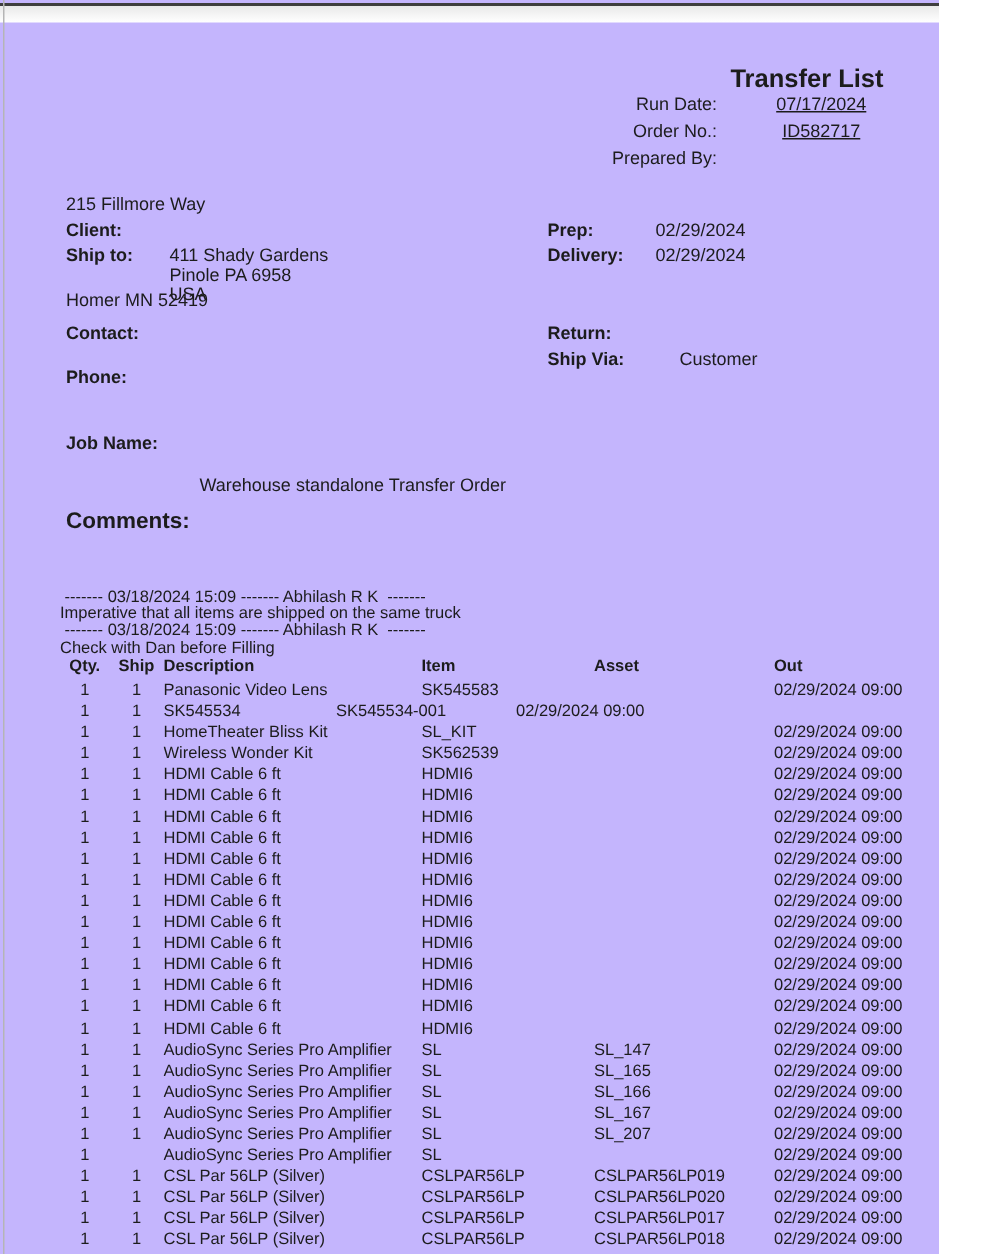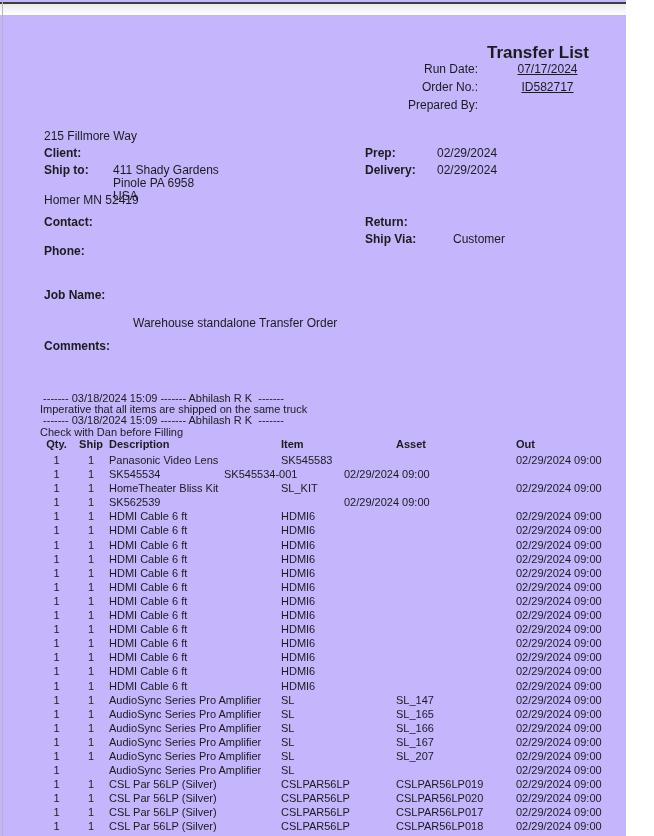--- a/index.html
+++ b/index.html
@@ -10,21 +10,21 @@
   .abs { position:absolute; }
   .b { font-weight:bold; }
   .doc-title { font-size:17px; font-weight:bold; white-space:nowrap; }
   .fs12 { font-size:12px; line-height:13px; white-space:nowrap; }
   .addr-line { font-size:12px; line-height:18px; white-space:nowrap;margin-top:46px; }
   .meta { left:300px; top:62px; width:317px; }
   .meta-row { display:flex; height:18px; font-size:12px; }
   .meta-label { width:178px; text-align:right; }
   .meta-value { flex:1; text-align:center;text-decoration:underline; }
   .shipto-lines div { font-size:12px; line-height:13px; white-space:nowrap; }
-  .comments-label { font-size:12px; font-weight:bold; }
+  .comments-label { font-size:15px; font-weight:bold; }
   .comment-line { font-size:11px; line-height:11.2px; white-space:pre; }
   .items { left:40px; top:438px; width:584px; font-size:11px; }
   .trow { display:flex; height:14.1px; line-height:14.1px; white-space:nowrap; }
   .thead { height:15px; line-height:13px; font-weight:bold; }
   .tcell { overflow:hidden; }
   .col-qty  { width:33px;  text-align:center; }
   .col-ship { width:36px;  text-align:center; }
   .col-desc { width:172px; text-align:left; }
   .col-item { width:115px; text-align:left; }
   .col-asset{ width:120px; text-align:left; }
@@ -125,20 +125,21 @@
           <div class="tcell col-qty">1</div>
           <div class="tcell col-ship">1</div>
           <div class="tcell col-desc">HomeTheater Bliss Kit</div>
           <div class="tcell col-item">SL_KIT</div>
           <div class="tcell col-asset"></div>
           <div class="tcell col-out">02/29/2024 09:00</div>
         </div>
         <div class="trow">
           <div class="tcell col-qty">1</div>
           <div class="tcell col-ship">1</div>
+          <div class="tcell col-desc">Wireless Wonder Kit</div>
           <div class="tcell col-item">SK562539</div>
           <div class="tcell col-asset"></div>
           <div class="tcell col-out">02/29/2024 09:00</div>
         </div>
         <div class="trow">
           <div class="tcell col-qty">1</div>
           <div class="tcell col-ship">1</div>
           <div class="tcell col-desc">HDMI Cable 6 ft</div>
           <div class="tcell col-item">HDMI6</div>
           <div class="tcell col-asset"></div>

